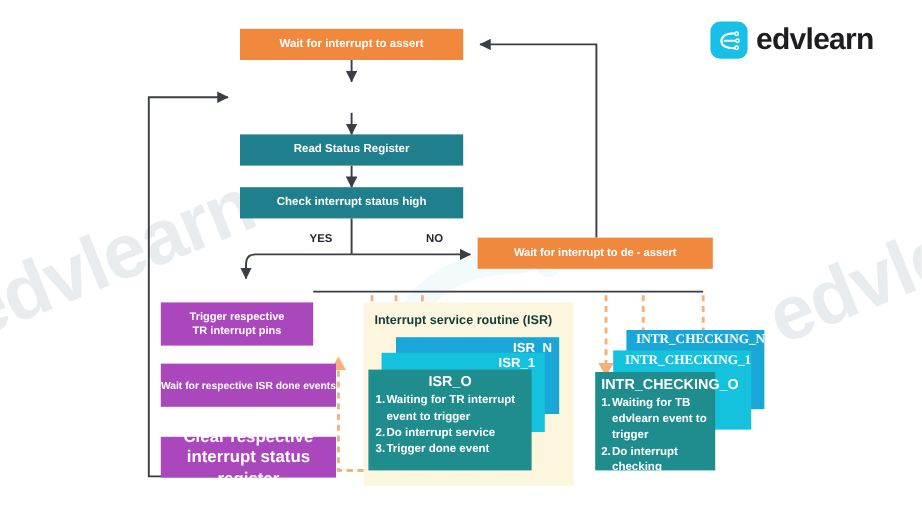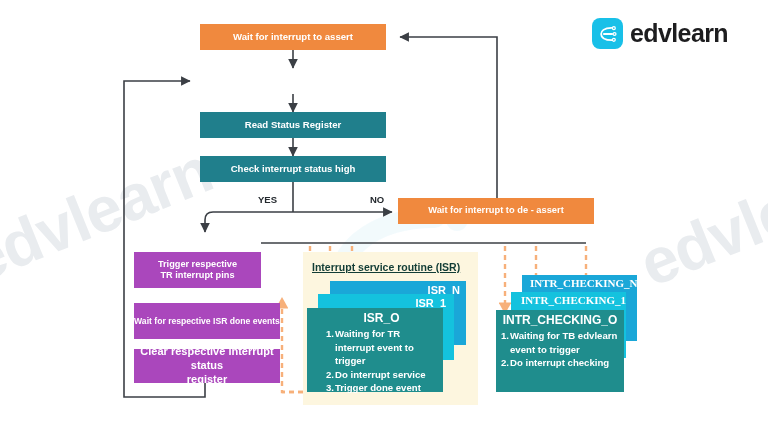--- a/index.html
+++ b/index.html
@@ -171,21 +171,21 @@
       <path d="M586,246 V 286" marker-end="url(#ahO)"></path>
       <path d="M536,246 V 300" marker-end="url(#ahO)"></path>
       <path d="M505,246 V 313" marker-end="url(#ahO)"></path>
 
       <path d="M330,392 H 282 V 298" marker-end="url(#ahO)"></path>
       <path d="M330,392 H 282"></path>
     </g>
   </svg>
 
   <div class="branch-label" style="left:258px;top:194px;">YES</div>
-  <div class="branch-label" style="left:322px;top:194px;padding-left:48px;">NO</div>
+  <div class="branch-label" style="left:307px;top:194px;padding-left:48px;">NO</div>
 
   <div class="node orange" style="left:200px;top:24px;width:186px;height:26px;font-size:9.6px;">
     <span>Wait for interrupt to assert</span>
   </div>
 
 
   <div class="node teal" style="left:200px;top:156px;width:186px;height:26px;font-size:9.6px;">
     <span>Check interrupt status high</span>
   </div>
 
@@ -199,37 +199,37 @@
 
   <div class="node purple" style="left:134px;top:232px;width:127px;height:36px;font-size:9.2px;white-space:pre-line;">
     <span>Trigger respective
 TR interrupt pins</span>
   </div>
 
   <div class="node purple" style="left:134px;top:283px;width:146px;height:36px;font-size:8.6px;">
     <span>Wait for respective ISR done events</span>
   </div>
 
-  <div class="node purple" style="left:134px;top:329px;width:146px;height:34px;font-size:11px;white-space:pre-line;">
+  <div class="node purple" style="left:134px;top:344px;width:146px;height:34px;font-size:14px;white-space:pre-line;">
     <span>Clear respective interrupt status
 register</span>
   </div>
 
   <div class="isr-panel" style="left:303px;top:252px;width:175px;height:153px;"></div>
-  <div class="isr-title" style="left:312px;top:261px;text-decoration:underline;">Interrupt service routine (ISR)</div>
+  <div class="isr-title" style="left:312px;top:261px;">Interrupt service routine (ISR)</div>
 
   <div class="card card-back" style="left:330px;top:281px;width:136px;height:64px;padding:3px 6px 0 0;">
     <div class="card-title">ISR_N</div>
   </div>
 
   <div class="card card-mid" style="left:318px;top:294px;width:136px;height:66px;padding:3px 8px 0 0;">
     <div class="card-title">ISR_1</div>
   </div>
 
-  <div class="card card-front" style="left:307px;top:308px;width:136px;height:84px;padding:3px 6px 0 19px;">
+  <div class="card card-front" style="left:307px;top:308px;width:136px;height:84px;padding:3px 6px 0 6px;">
     <div class="card-title">ISR_O</div>
     <ul class="steps" style="margin-top:2px;">
       <li>
         <span class="num">1.</span>
         <span class="txt">Waiting for TR interrupt event to trigger</span>
       </li>
       <li>
         <span class="num">2.</span>
         <span class="txt">Do interrupt service</span>
       </li>
@@ -241,21 +241,21 @@
   </div>
 
   <div class="card card-back ic-card" style="left:522px;top:275px;width:115px;height:66px;padding:2px 0 0 8px;">
     <div class="card-title">INTR_CHECKING_N</div>
   </div>
 
   <div class="card card-mid ic-card" style="left:511px;top:292px;width:115px;height:66px;padding:2px 0 0 7px;">
     <div class="card-title">INTR_CHECKING_1</div>
   </div>
 
-  <div class="card card-front ic-front" style="left:496px;top:310px;width:128px;height:82px;padding:3px 5px 0 5px;">
+  <div class="card card-front ic-front" style="left:496px;top:310px;width:100px;height:82px;padding:3px 5px 0 5px;">
     <div class="card-title">INTR_CHECKING_O</div>
     <ul class="steps" style="margin-top:2px;">
       <li>
         <span class="num">1.</span>
         <span class="txt">Waiting for TB edvlearn event to trigger</span>
       </li>
       <li>
         <span class="num">2.</span>
         <span class="txt">Do interrupt checking</span>
       </li>

